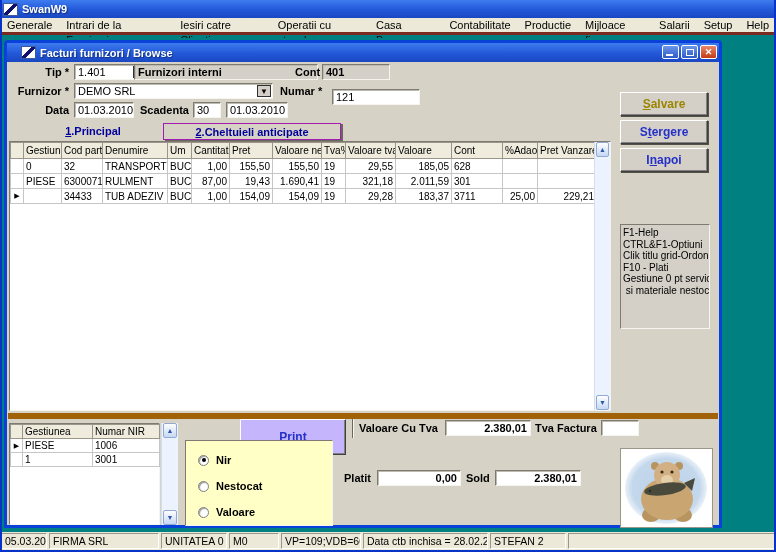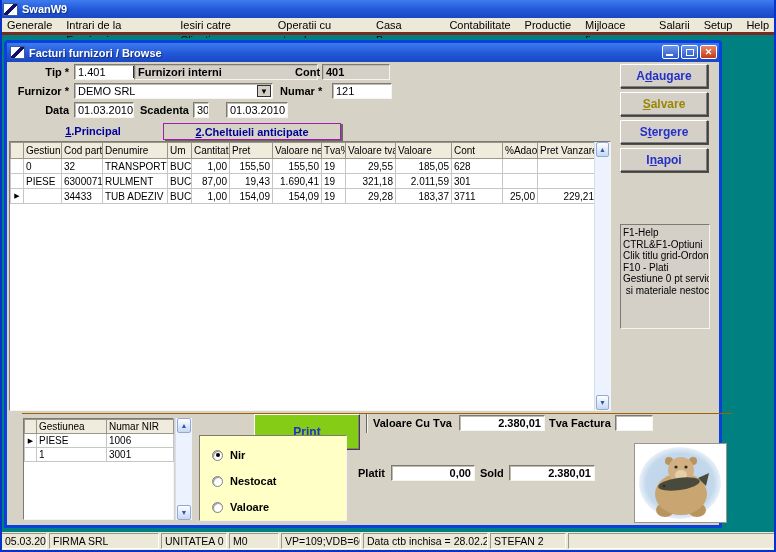--- a/index.html
+++ b/index.html
@@ -18,21 +18,21 @@
   .menubar { position:absolute; left:-2px; top:18px; width:776px; height:17px; background:#ECE9D8;
              border-bottom:3px solid #7B2A20; display:flex; align-items:center; font-size:11px; color:#000; }
   .menu-item { padding:0 7px; height:15px; line-height:15px; cursor:default; }
   
   .mdi { position:absolute; left:-2px; top:38px; width:776px; height:492px; background:#008080; }
   
   .window { position:absolute; left:4px; top:2px; width:718px; height:488px;
             border:3px solid #0842D8; border-radius:4px 4px 0 0; background:#D6D2C6; }
   .win-titlebar { position:relative; height:19px;
             background:linear-gradient(180deg,#3E7BEF 0%,#2258D8 55%,#1A47C2 100%);
-            display:flex; align-items:center; padding-left:3px; color:#fff; }
+            display:flex; align-items:center; padding-left:14px; color:#fff; }
   .win-title { font-size:11px; font-weight:bold; margin-left:4px; text-shadow:1px 1px 1px #12317E; }
   .win-btns { position:absolute; right:2px; top:2px; display:flex; gap:2px; }
   .wbtn { width:17px; height:14px; border:1px solid #fff; border-radius:2px; position:relative;
           background:linear-gradient(180deg,#6D96E8,#2E5BC8); }
   .wbtn.close { background:linear-gradient(180deg,#E8876B,#C33B12); color:#fff; font-size:9px;
           font-weight:bold; line-height:12px; text-align:center; }
   .glyph-min { position:absolute; left:3px; bottom:2px; width:7px; height:2px; background:#fff; }
   .glyph-max { position:absolute; left:4px; top:3px; width:8px; height:7px; border:1.5px solid #fff; }
   .client { position:relative; width:712px; height:463px; font-size:11px; }
   
@@ -63,37 +63,37 @@
             line-height:13px; text-align:center; }
   
   .abtn { position:absolute; left:613px; width:88px; height:24px; background:#D4D0C8;
           border:1px solid; border-color:#FFFFFF #404040 #404040 #FFFFFF; box-shadow:inset -1px -1px 0 #808080, 1px 1px 0 #55524A;
           font-family:"Liberation Sans",sans-serif; font-weight:bold; font-size:12px; color:#2430C8; text-align:center; }
   .abtn.salvare { color:#9B8600; }
   .help-box { position:absolute; left:613px; top:162px; width:90px; height:105px; background:#D4D0C8;
           border:1px solid; border-color:#7E7A72 #F6F4EE #F6F4EE #7E7A72; font-size:10px; line-height:11.5px;
           padding:2px 2px; color:#000; white-space:pre; overflow:hidden; }
   
-  .bottom-panel { position:absolute; left:15px; top:351px; width:710px; height:110px;
-          border-top:1px solid #a16207; }
+  .bottom-panel { position:absolute; left:1px; top:351px; width:710px; height:110px;
+          border-top:6px solid #a16207; }
   .nir-box { position:absolute; left:1px; top:4px; width:151px; height:102px; background:#fff;
           border:1px solid; border-color:#7E7A72 #F6F4EE #F6F4EE #7E7A72; }
   table.nir { border-collapse:collapse; table-layout:fixed; font-size:10px; width:149px; }
   table.nir th { background:#EFEBDD; border:1px solid #9A968A; font-weight:normal; text-align:left;
           padding:0 2px; height:14px; overflow:hidden; }
   table.nir td { border:1px solid #C6C6C6; padding:0 2px; height:14px; background:#fff; overflow:hidden; }
   .yellow-panel { position:absolute; left:177px; top:21px; width:148px; height:86px; background:#FFFFC6;
           border:1px solid; border-color:#7E7A72 #F6F4EE #F6F4EE #7E7A72; }
   .radio-row { position:absolute; left:12px; display:flex; align-items:center; gap:7px; }
   .radio { width:11px; height:11px; border-radius:50%; background:#fff; border:1px solid #808080;
            box-shadow:inset 1px 1px 1px #9a9a9a; position:relative; }
   .radio.checked::after { content:""; position:absolute; left:2.5px; top:2.5px; width:4px; height:4px;
            border-radius:50%; background:#000; }
   .radio-label { font-weight:bold; font-size:11px; color:#000; }
-  .print-btn { position:absolute; left:232px; top:0px; width:106px; height:36px; background:#84cc16;
+  .print-btn { position:absolute; left:232px; top:0px; width:106px; height:36px; background:#c4b5fd;
           border:1px solid; border-color:#FFFFFF #404040 #404040 #FFFFFF; box-shadow:inset -1px -1px 0 #808080;
           font-weight:bold; font-size:12px; color:#2430C8; text-align:center; line-height:16px; }
   .vdiv { position:absolute; left:344px; top:0; width:2px; height:19px; background:#6a675e; border-right:1px solid #F6F4EE; }
   .t-label { position:absolute; font-weight:bold; font-size:11px; color:#000; }
   .t-field { font-weight:bold; }
   .bear-card { position:absolute; left:612px; top:29px; width:93px; height:80px; background:#fff;
           border:1px solid #9A968A; }
   
   .statusbar { position:absolute; left:-2px; bottom:0px; width:776px; height:20px; background:#ECE9D8;
           display:flex; align-items:center; padding:0 1px; gap:2px; border-bottom:2px solid #0833C9; }
@@ -146,26 +146,26 @@
 
         <span class="f-label" style="left:20px; top:4px; width:42px; text-align:right;">Tip *</span>
         <span class="sunken" style="left:67px; top:2px; width:75px; height:16px; padding-right:16px;">1.401<span class="dd">▼</span></span>
         <span class="sunken ro" style="left:127px; top:2px; width:184px; height:16px;">Furnizori interni</span>
         <span class="f-label" style="left:288px; top:4px;">Cont</span>
         <span class="sunken ro" style="left:315px; top:2px; width:68px; height:16px;">401</span>
 
         <span class="f-label" style="left:5px; top:23px; width:57px; text-align:right;">Furnizor *</span>
         <span class="sunken" style="left:67px; top:21px; width:199px; height:16px; padding-right:1px;">DEMO SRL<span class="dd">▼</span></span>
         <span class="f-label" style="left:273px; top:23px;">Numar *</span>
-        <span class="sunken" style="left:325px; top:21px; width:60px; height:16px;">121</span>
+        <span class="sunken" style="left:325px; top:27px; width:88px; height:16px;">121</span>
 
         <span class="f-label" style="left:20px; top:42px; width:42px; text-align:right;">Data</span>
         <span class="sunken" style="left:67px; top:40px; width:60px; height:16px;">01.03.2010</span>
         <span class="f-label" style="left:133px; top:42px;">Scadenta</span>
-        <span class="sunken" style="left:186px; top:40px; width:16px; height:16px;">30</span>
+        <span class="sunken" style="left:186px; top:40px; width:28px; height:16px;">30</span>
         <span class="sunken" style="left:219px; top:40px; width:62px; height:16px;">01.03.2010</span>
 
         <span class="tab" style="left:20px; width:132px;"><u>1</u>.Principal</span>
         <span class="tab tab2" style="left:156px; width:178px;"><u>2</u>.Cheltuieli anticipate</span>
 
         <div class="grid-box">
           <table class="grid">
             <colgroup>
               <col style="width:13px">
                 <col style="width:38px">
@@ -248,21 +248,20 @@
               <td class="num">229,21</td>
             </tr>
           </tbody>
             </table>
           <div class="sb" style="right:0; top:0; bottom:0; width:16px;">
             <span class="sb-btn" style="top:0;">▲</span>
             <span class="sb-btn" style="bottom:0;">▼</span>
           </div>
         </div>
 
-        <button class="abtn" style="top:2px;">A<u>d</u>augare</button>
         <button class="abtn salvare" style="top:30px;"><u>S</u>alvare</button>
         <button class="abtn" style="top:58px;">S<u>t</u>ergere</button>
         <button class="abtn" style="top:86px;">I<u>n</u>apoi</button>
 
         <div class="help-box">F1-Help
 CTRL&amp;F1-Optiuni
 Clik titlu grid-Ordonare
 F10 - Plati
 Gestiune 0 pt servicii
  si materiale nestocate</div>

